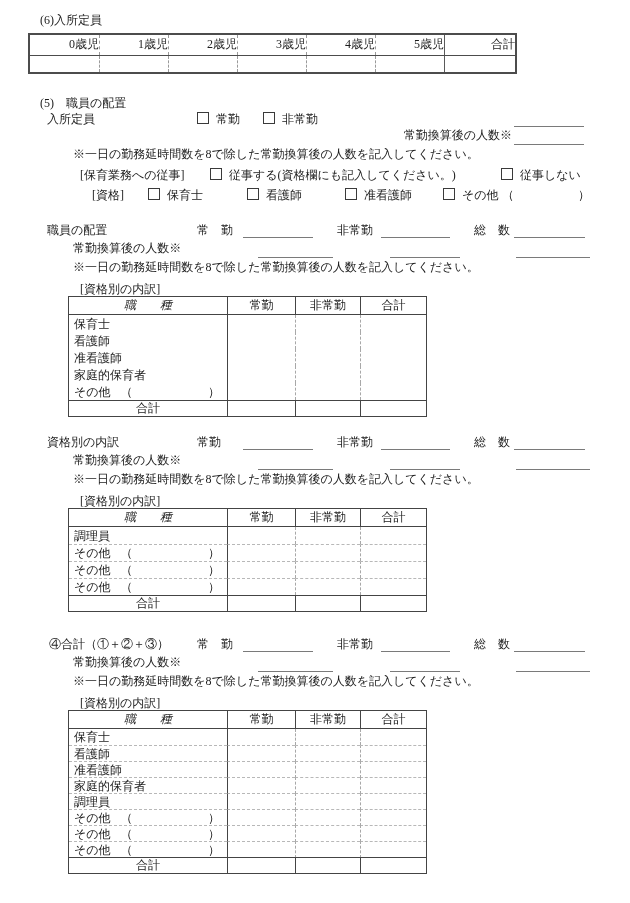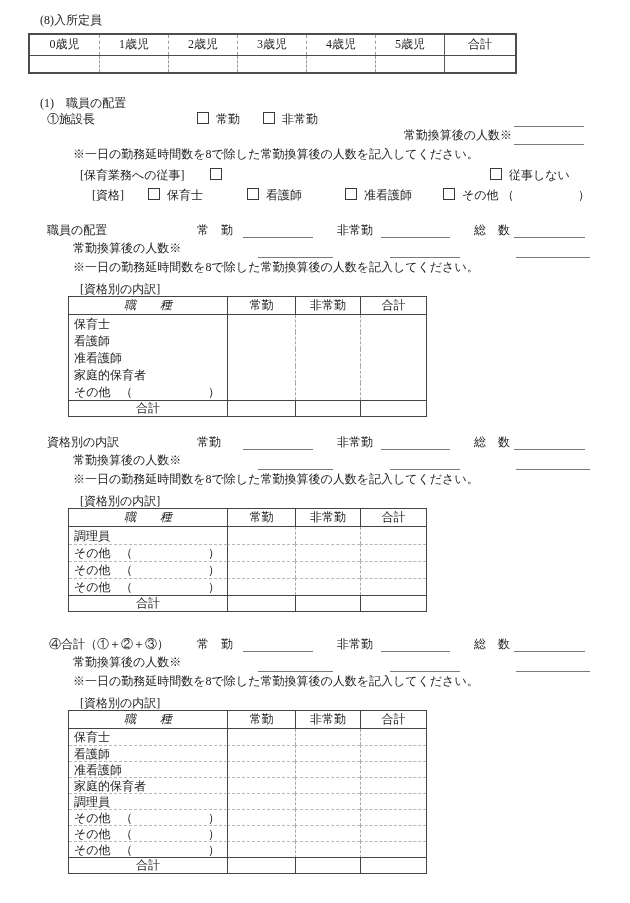--- a/index.html
+++ b/index.html
@@ -9,21 +9,21 @@
     font-size:12px;color:#1c1c1c;overflow:hidden;margin:0 auto;
   }
   .t{position:absolute;white-space:nowrap;height:16px;line-height:16px;}
   .cb{display:inline-block;width:10px;height:10px;border:1px solid #3a3a3a;background:#fff;margin-right:7px;vertical-align:-1px;}
   .blank{position:absolute;height:15px;border-bottom:1px solid #7a7a7a;}
   
   .cap-table{position:absolute;left:28px;top:33px;width:489px;border:2px solid #4c4c4c;box-sizing:border-box;}
   .cap-row{display:grid;grid-template-columns:69px 69px 69px 69px 69px 69px 1fr;}
   .cap-row.header{height:20px;border-bottom:1px solid #4c4c4c;}
   .cap-row.body{height:16px;}
-  .cap-row>div{text-align:center;line-height:19px;border-left:1px dashed #9a9a9a;box-sizing:border-box;}
+  .cap-row>div{text-align:right;line-height:19px;border-left:1px dashed #9a9a9a;box-sizing:border-box;}
   .cap-row>div:first-child{border-left:none;}
   .cap-row>div:last-child{border-left:1px solid #5a5a5a;}
   
   .qtable{position:absolute;left:68px;width:359px;border:1.5px solid #444;box-sizing:border-box;}
   .qrow{display:grid;grid-template-columns:158px 68px 65px 1fr;}
   .qrow>div{box-sizing:border-box;}
   .qhead{height:18px;}
   .qhead>div{text-align:center;line-height:17px;border-left:1px solid #444;border-bottom:1px solid #444;}
   .qhead>div:first-child{border-left:none;font-style:italic;}
   .qbody{height:17px;}
@@ -38,21 +38,21 @@
   .qfoot>div{line-height:15px;border-top:1px solid #444;border-left:1px solid #444;text-align:center;}
   .qfoot>div:first-child{border-left:none;}
   .po{margin-left:10px;}
   .sp{flex:1;}
 </style>
 </head>
 <body>
 
 <div class="page">
 
-  <span class="t" style="left:40px;top:12px">(8)入所定員</span>
+  <span class="t" style="left:40px;top:12px">(6)入所定員</span>
 
   <div class="cap-table">
     <div class="cap-row header">
       <div>0歳児</div>
       <div>1歳児</div>
       <div>2歳児</div>
       <div>3歳児</div>
       <div>4歳児</div>
       <div>5歳児</div>
       <div>合計</div>
@@ -61,32 +61,32 @@
       <div></div>
       <div></div>
       <div></div>
       <div></div>
       <div></div>
       <div></div>
       <div></div>
     </div>
   </div>
 
-  <span class="t" style="left:40px;top:95px">(1)　職員の配置</span>
-
-  <span class="t" style="left:47px;top:111px">①施設長</span>
+  <span class="t" style="left:40px;top:95px">(5)　職員の配置</span>
+
+  <span class="t" style="left:47px;top:111px">入所定員</span>
   <span class="t" style="left:197px;top:111px"><span class="cb"></span><span>常勤</span></span>
   <span class="t" style="left:263px;top:111px"><span class="cb"></span><span>非常勤</span></span>
   <span class="blank" style="left:514px;top:111px;width:70px"></span>
   <span class="t" style="right:118px;top:127px">常勤換算後の人数※</span>
   <span class="blank" style="left:514px;top:129px;width:70px"></span>
   <span class="t" style="left:73px;top:146px">※一日の勤務延時間数を8で除した常勤換算後の人数を記入してください。</span>
   <span class="t" style="left:80px;top:167px">[保育業務への従事]</span>
-  <span class="t" style="left:210px;top:167px"><span class="cb"></span></span>
-  <span class="t" style="left:490px;top:167px"><span class="cb"></span><span>従事しない</span></span>
+  <span class="t" style="left:210px;top:167px"><span class="cb"></span><span>従事する(資格欄にも記入してください。)</span></span>
+  <span class="t" style="left:501px;top:167px"><span class="cb"></span><span>従事しない</span></span>
   <span class="t" style="left:92px;top:187px">[資格]</span>
   <span class="t" style="left:148px;top:187px"><span class="cb"></span><span>保育士</span></span>
   <span class="t" style="left:247px;top:187px"><span class="cb"></span><span>看護師</span></span>
   <span class="t" style="left:345px;top:187px"><span class="cb"></span><span>准看護師</span></span>
   <span class="t" style="left:443px;top:187px"><span class="cb"></span><span>その他</span></span>
   <span class="t" style="left:502px;top:187px">（</span>
   <span class="t" style="left:578px;top:187px">）</span>
 
   <span class="t" style="left:47px;top:222px">職員の配置</span>
   <span class="t" style="left:197px;top:222px">常　勤</span>

